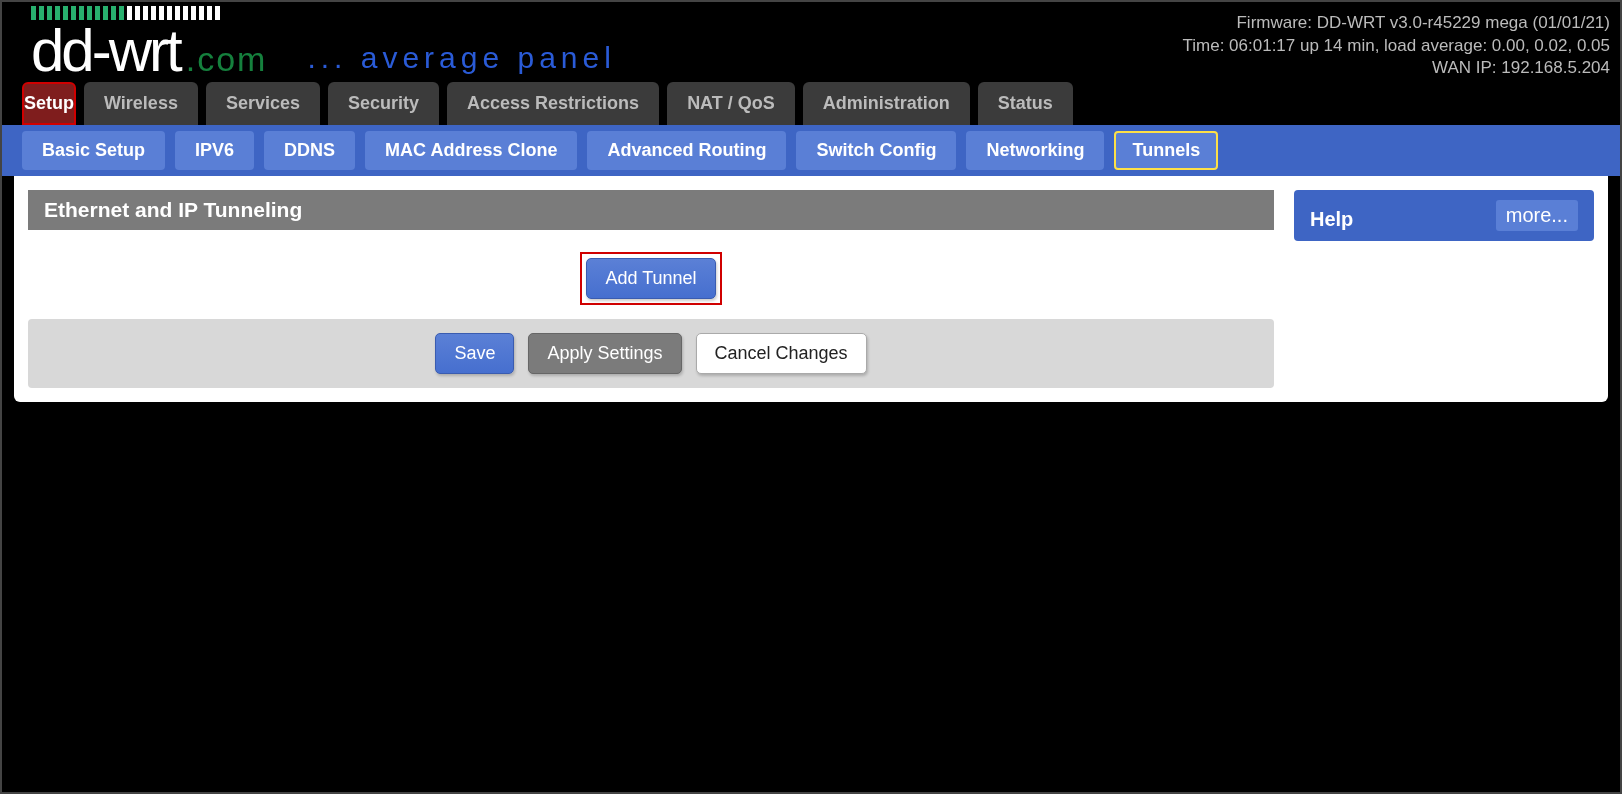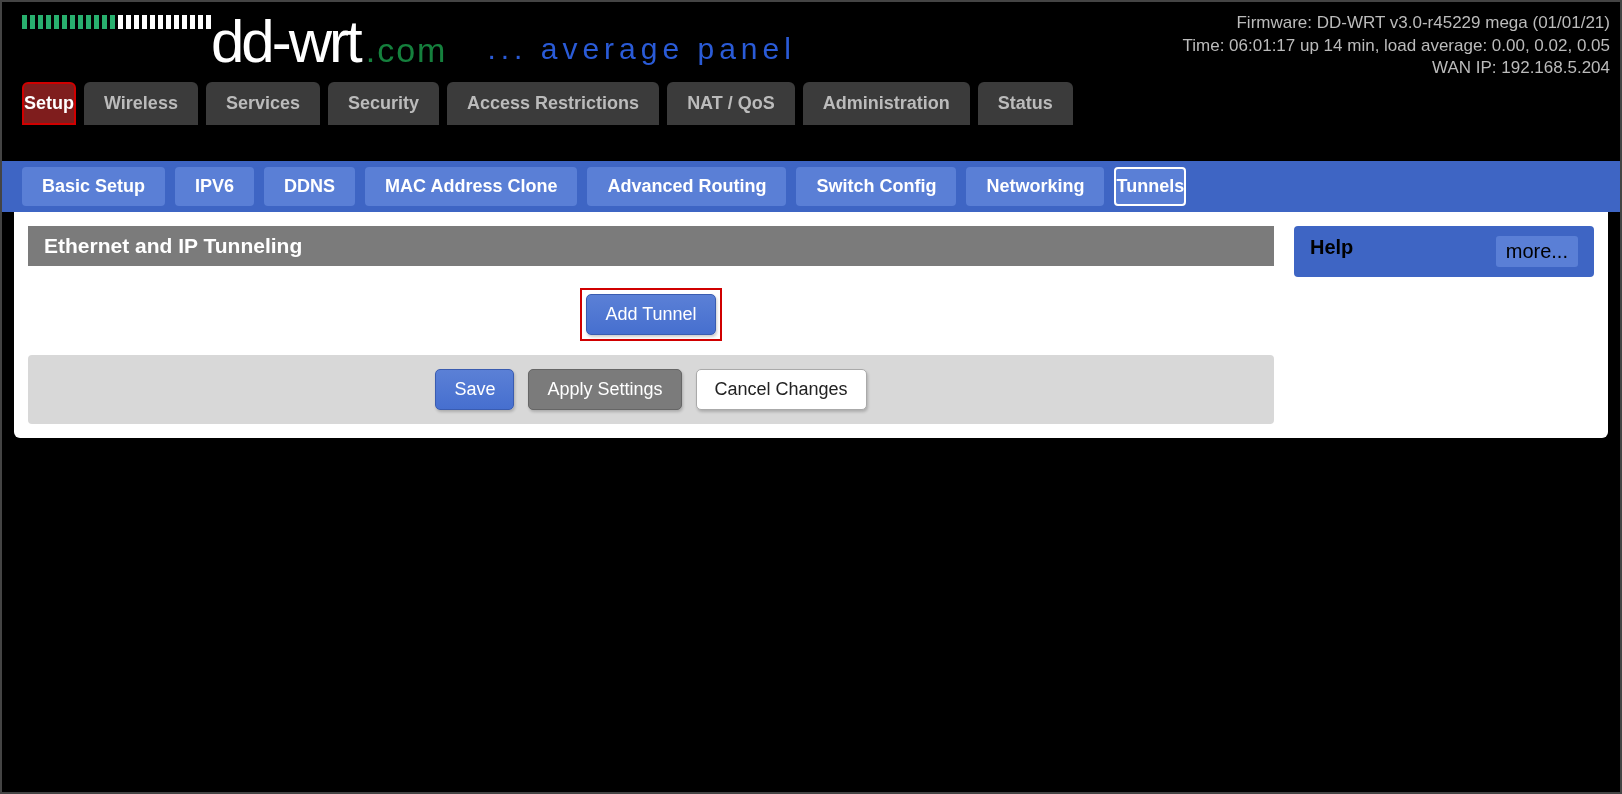--- a/index.html
+++ b/index.html
@@ -26,21 +26,22 @@
     height: 80px;
     padding: 0 10px 0 20px;
   }
   .logo-wrap {
     display: flex;
     align-items: flex-end;
     gap: 40px;
   }
   .logo {
     display: flex;
-    flex-direction: row;
+    flex-direction: column;
+    margin-left: 9px;
   }
   .logo-bars {
     display: flex;
     gap: 3px;
     height: 14px;
     margin-bottom: 4px;
   }
   .logo-bars span {
     display: block;
     width: 5px;
@@ -101,35 +102,34 @@
     color: #fff;
     border: 2px solid #d00000;
     padding: 9px 0;
   }
   
   .sub-nav {
     background: #3e65c4;
     display: flex;
     gap: 0;
     padding: 6px 0 6px 20px;
-    margin-top: 36px;
   }
   .sub-tab {
     background: #5a7fd6;
     color: #fff;
     font-size: 18px;
     font-weight: bold;
     padding: 9px 20px;
     margin-right: 10px;
     border-radius: 4px;
     cursor: pointer;
   }
   .sub-tab.active {
-    border: 2px solid #ffffff;
-    padding: 7px 0;
+    border: 2px solid #fde047;
+    padding: 7px 16px;
   }
   
   .content {
     background: #fff;
     margin: 0 12px;
     border-radius: 0 0 6px 6px;
     padding: 14px;
     display: flex;
     gap: 20px;
   }
@@ -184,28 +184,28 @@
     border-radius: 4px;
     padding: 14px;
     text-align: center;
     display: flex;
     justify-content: center;
     gap: 14px;
     margin-top: 6px;
   }
   .help-header {
     background: #3e65c4;
-    color: #000000;
+    color: #ffffff;
     font-size: 20px;
     font-weight: bold;
     padding: 10px 16px;
     border-radius: 4px;
     display: flex;
     justify-content: space-between;
-    align-items: flex-start;
+    align-items: flex-end;
   }
   .help-more {
     background: #5a7fd6;
     padding: 4px 10px;
     font-size: 20px;
     font-weight: normal;
     border-radius: 3px;
     cursor: pointer;
   }
 </style>

